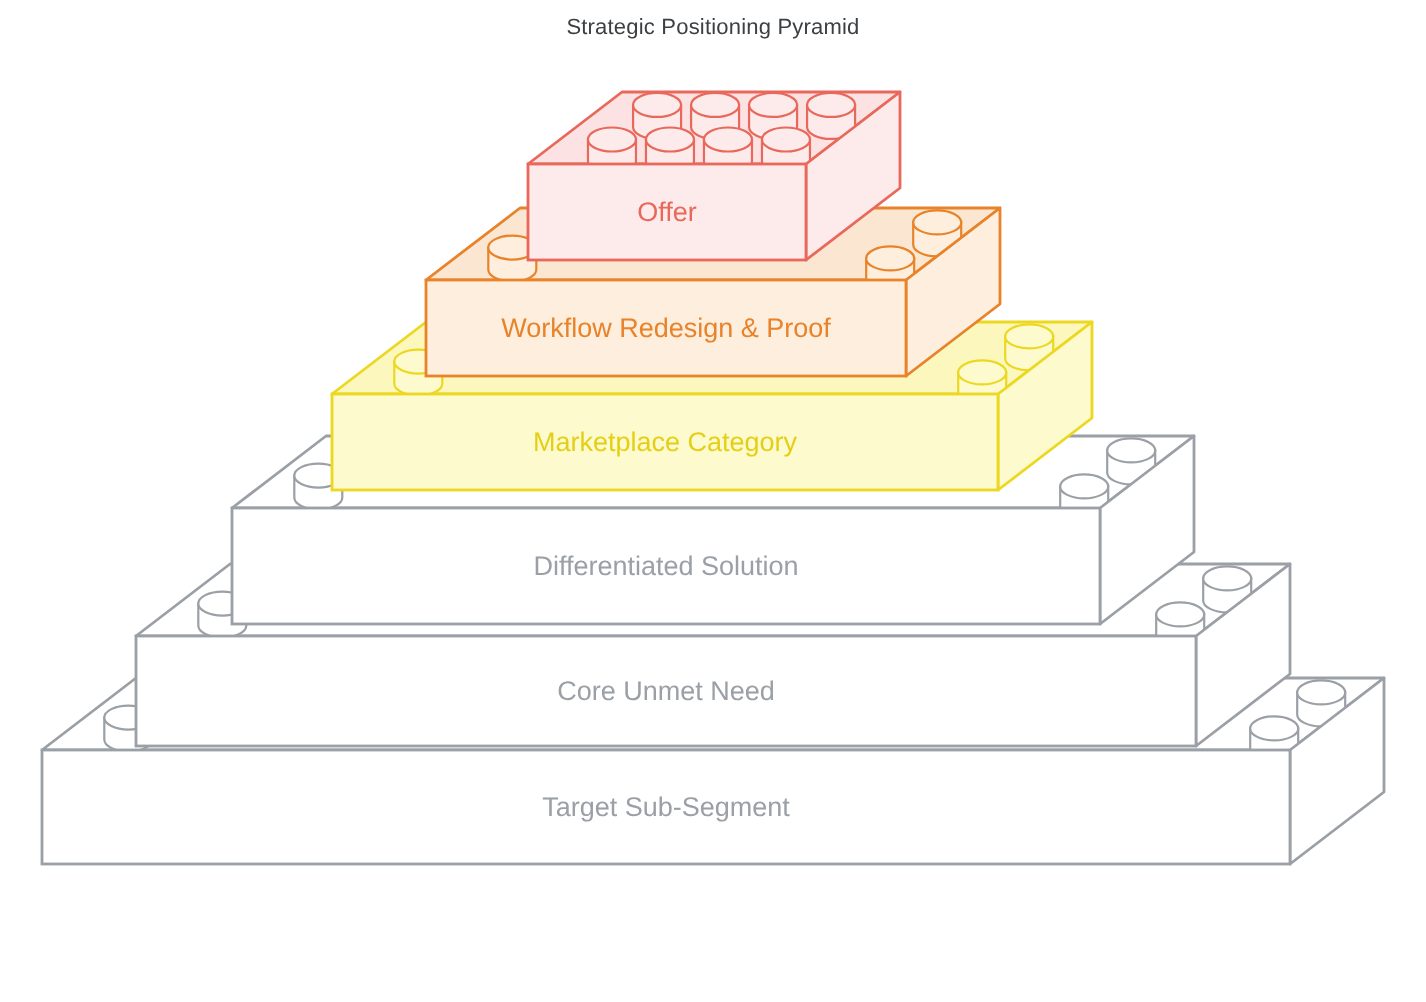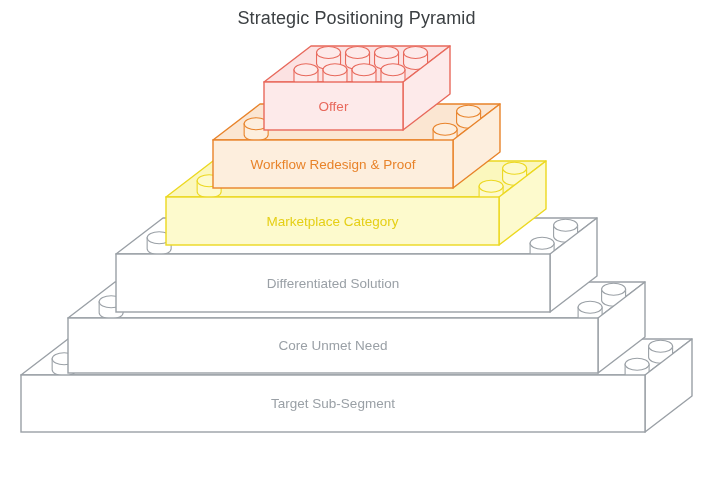--- a/index.html
+++ b/index.html
@@ -19,21 +19,21 @@
     width: 713px;
     height: 501px;
     background: #ffffff;
   }
   .chart-title {
     position: absolute;
     top: 8px;
     left: 0;
     width: 713px;
     text-align: center;
-    font-size: 18px;
+    font-size: 11px;
     color: #3c4043;
     font-family: "Liberation Sans", sans-serif;
     letter-spacing: 0.1px;
   }
   svg#pyramid-svg {
     position: absolute;
     top: 0;
     left: 0;
     display: block;
   }

